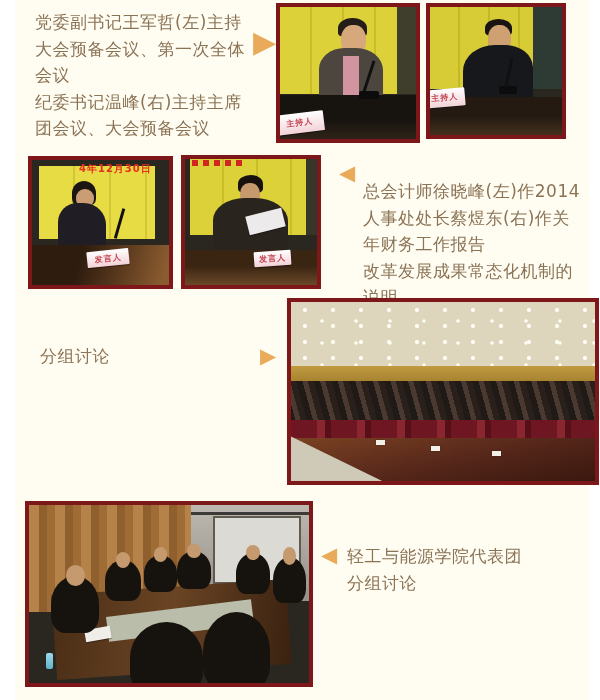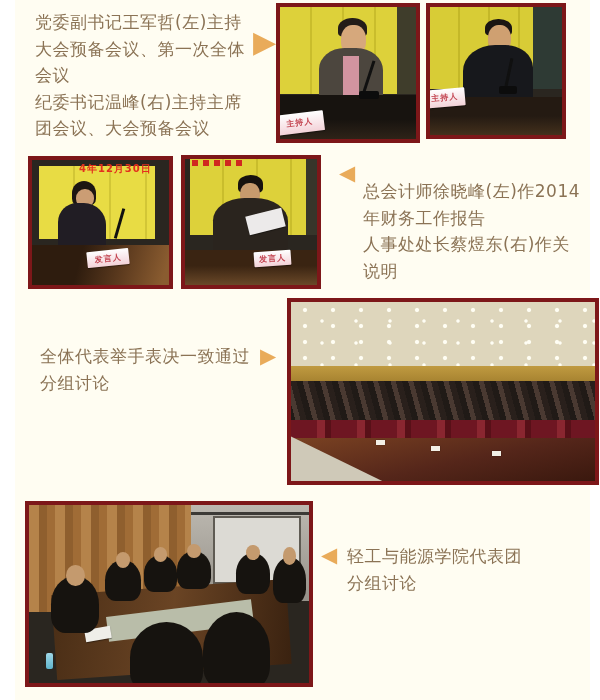--- a/index.html
+++ b/index.html
@@ -160,27 +160,27 @@
     <div class="abs s4-paper"></div>
     <div class="abs s4-desk"></div>
     <div class="abs namecard s4-card">发言人</div>
     <div class="abs s4-dashes"></div>
   </div>
 
   <div class="arrow arrow-sm" style="left:339px;top:163px;">◀</div>
 
   <div class="caption" style="left:363px;top:150px;margin-top:28px;">
     <div>总会计师徐晓峰(左)作2014</div>
+    <div>人事处处长蔡煜东(右)作关</div>
     <div>年财务工作报告</div>
-    <div>人事处处长蔡煜东(右)作关</div>
+    <div>改革发展成果常态化机制的</div>
     <div>说明</div>
   </div>
 
   <div class="caption" style="left:40px;top:343px;">
-    <div>全体代表举手表决一致通过</div>
     <div>分组讨论</div>
   </div>
 
   <div class="arrow arrow-sm" style="left:260px;top:346px;">▶</div>
 
   <div class="photo" style="left:287px;top:298px;width:312px;height:187px;">
     <div class="abs s5-ceiling"></div>
     <div class="abs s5-wall"></div>
     <div class="abs s5-crowd"></div>
     <div class="abs s5-chairs"></div>

